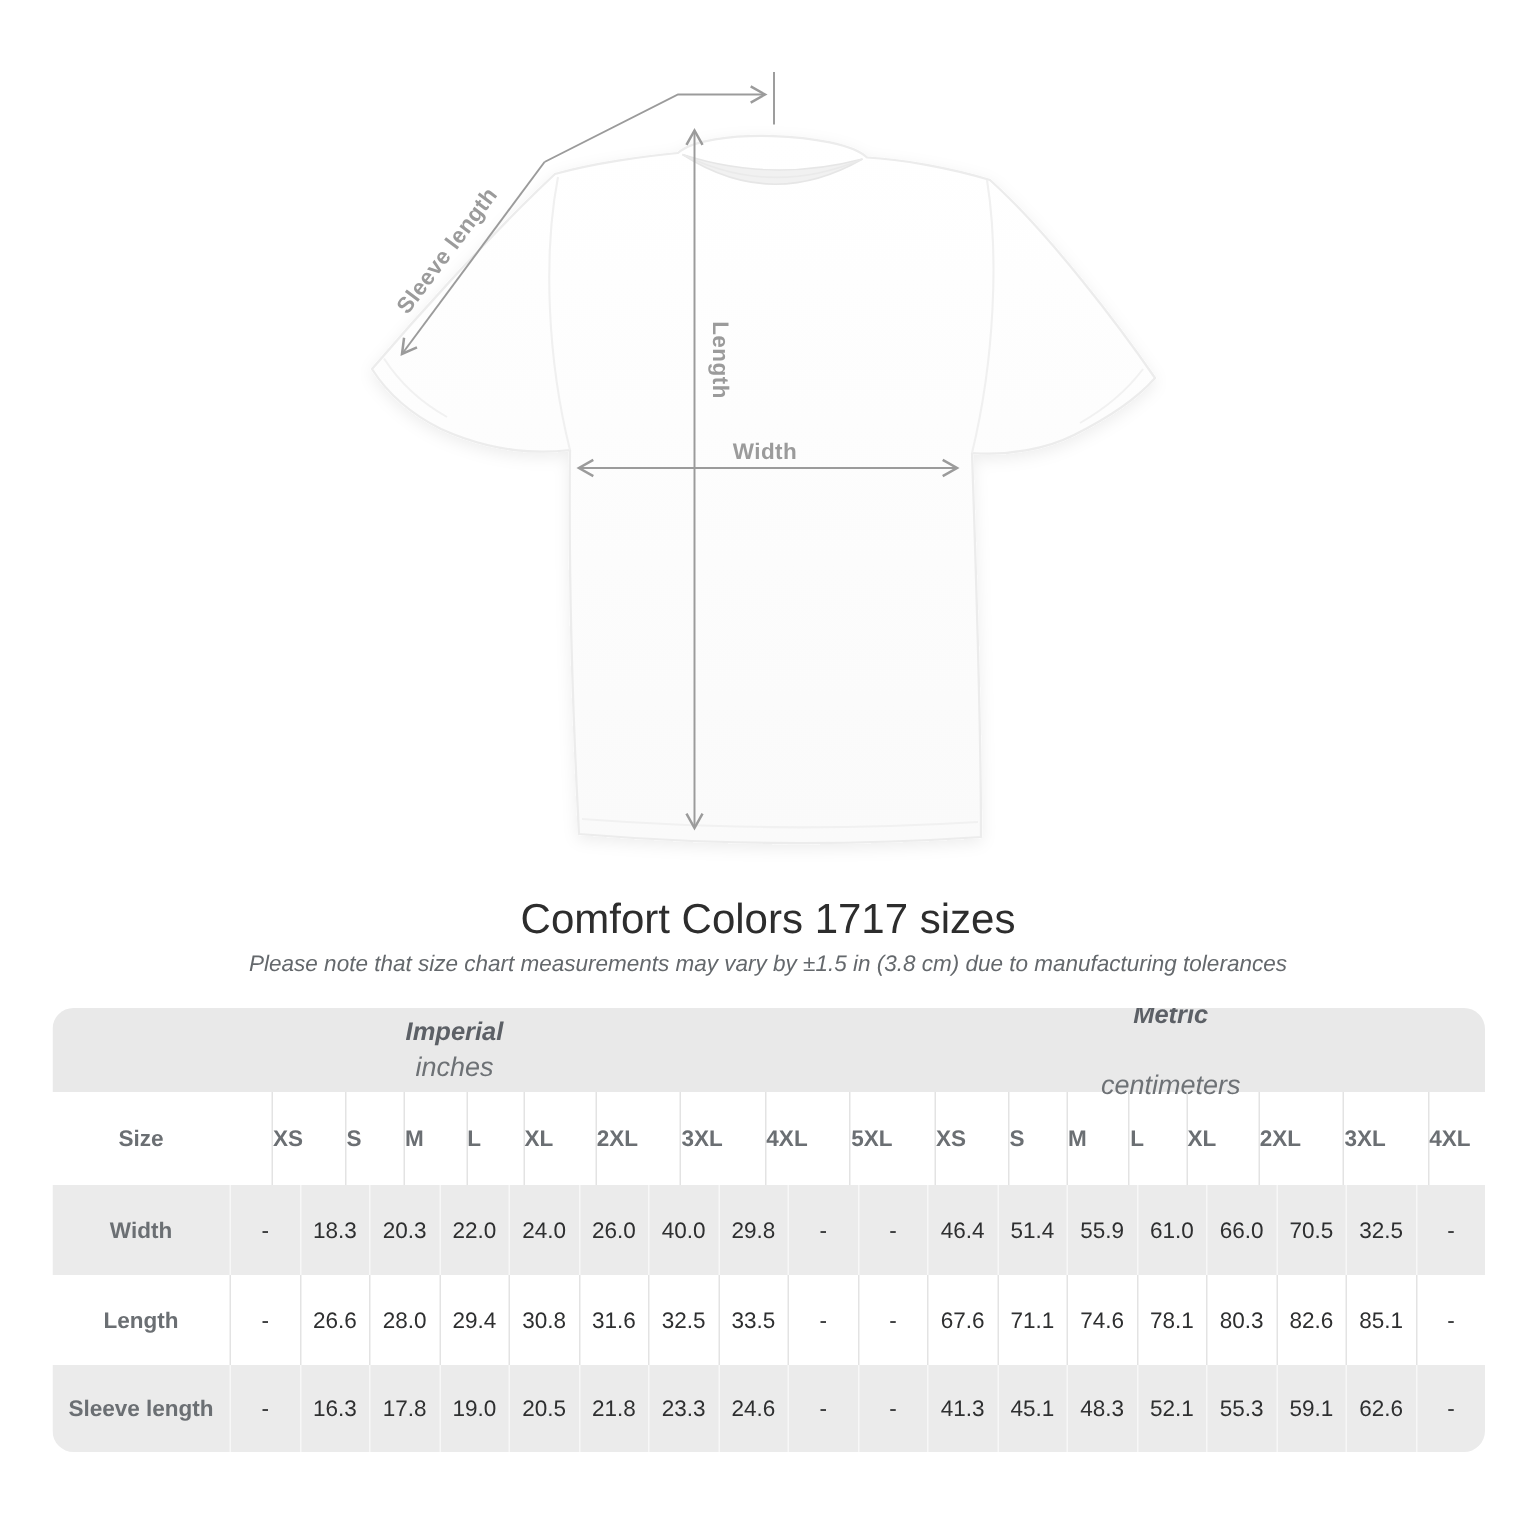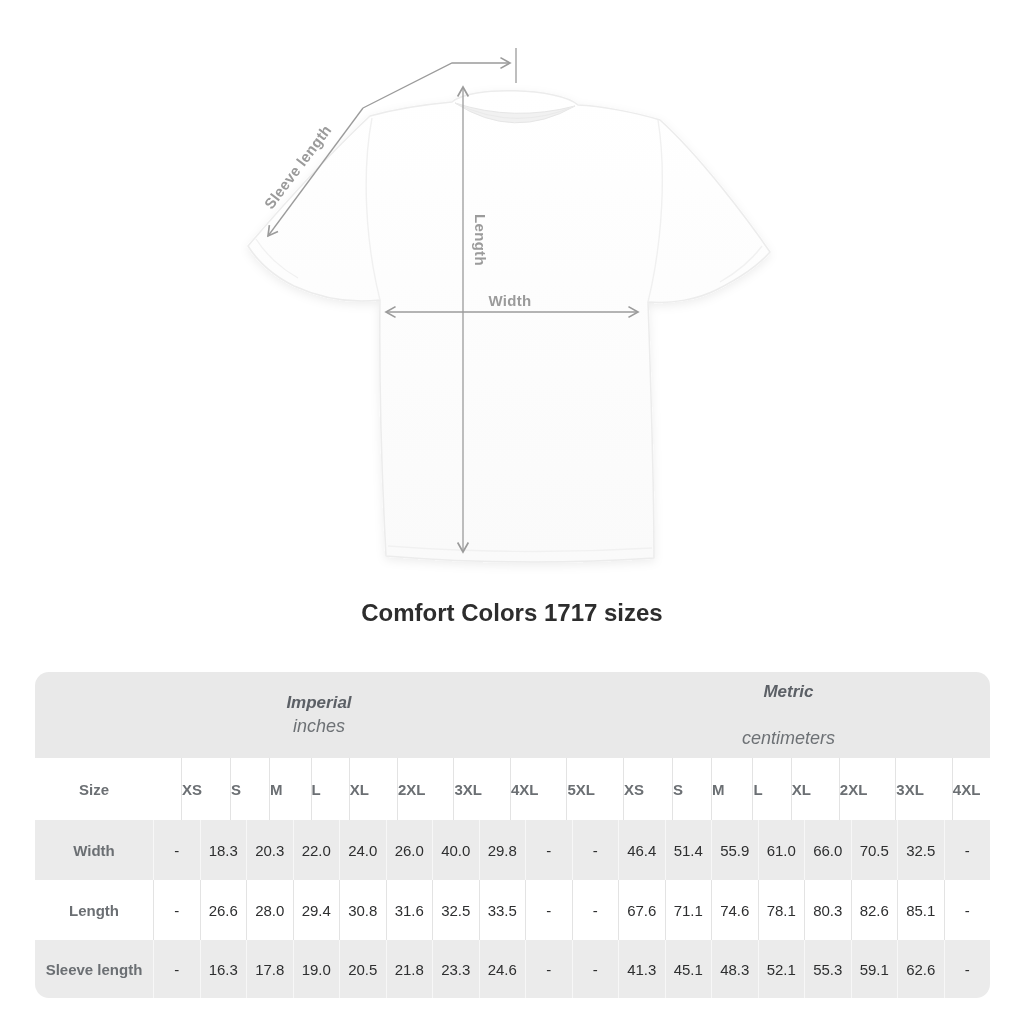--- a/index.html
+++ b/index.html
@@ -27,33 +27,33 @@
   .ann{stroke:var(--annotation);stroke-width:1.3;fill:none;}
   .ann-text{
     fill:var(--annotation);
     font-family:"Liberation Sans","DejaVu Sans",sans-serif;
     font-size:15px;font-weight:700;letter-spacing:.3px;
   }
 
   
   .chart-title{
     position:absolute;left:0;top:599px;width:1024px;text-align:center;
-    font-size:24px;line-height:28px;font-weight:700;color:var(--title-dark);
+    font-size:28px;line-height:28px;font-weight:400;color:var(--title-dark);
   }
   .chart-subtitle{
     position:absolute;left:0;top:633px;width:1024px;text-align:center;
     font-size:15px;line-height:19px;font-style:italic;color:var(--subtitle-grey);
   }
 
   
   .size-table{
     position:absolute;left:35px;top:672px;width:955px;
     border-radius:14px;overflow:hidden;
   }
-  .unit-band{display:flex;background:var(--band-bg);height:86px;padding-left:16px;}
+  .unit-band{display:flex;background:var(--band-bg);height:56px;}
   .unit-group{display:flex;flex-direction:column;align-items:center;justify-content:center;gap:3px;}
   .unit-group.imperial{width:536px;}
   .unit-group.metric{flex:1;gap:26px;}
   .unit-name{font-size:17px;font-weight:700;font-style:italic;color:#5c6066;}
   .unit-sub{font-size:18px;font-style:italic;color:#6d7175;}
 
   .grid-row{display:grid;grid-template-columns:118px repeat(18,1fr);}
   .grid-row.r-white{background:#fff;}
   .grid-row.r-grey{background:var(--row-alt-bg);}
   .grid-row.size-header{height:62px;gap:28px;}
@@ -132,20 +132,21 @@
         <g>
           <line class="ann" x1="278" y1="272" x2="156" y2="272" marker-end="url(#arr)"></line>
           <line class="ann" x1="278" y1="272" x2="408" y2="272" marker-end="url(#arr)"></line>
           <text class="ann-text" x="280" y="266" text-anchor="middle">Width</text>
         </g>
       </g>
     </svg>
   </figure>
 
   <h1 class="chart-title">Comfort Colors 1717 sizes</h1>
+  <p class="chart-subtitle">Please note that size chart measurements may vary by ±1.5 in (3.8 cm) due to manufacturing tolerances</p>
 
   <div class="size-table">
     <div class="unit-band">
       <div class="unit-group imperial">
         <div class="unit-name">Imperial</div>
         <div class="unit-sub">inches</div>
       </div>
       <div class="unit-group metric">
         <div class="unit-name">Metric</div>
         <div class="unit-sub">centimeters</div>

